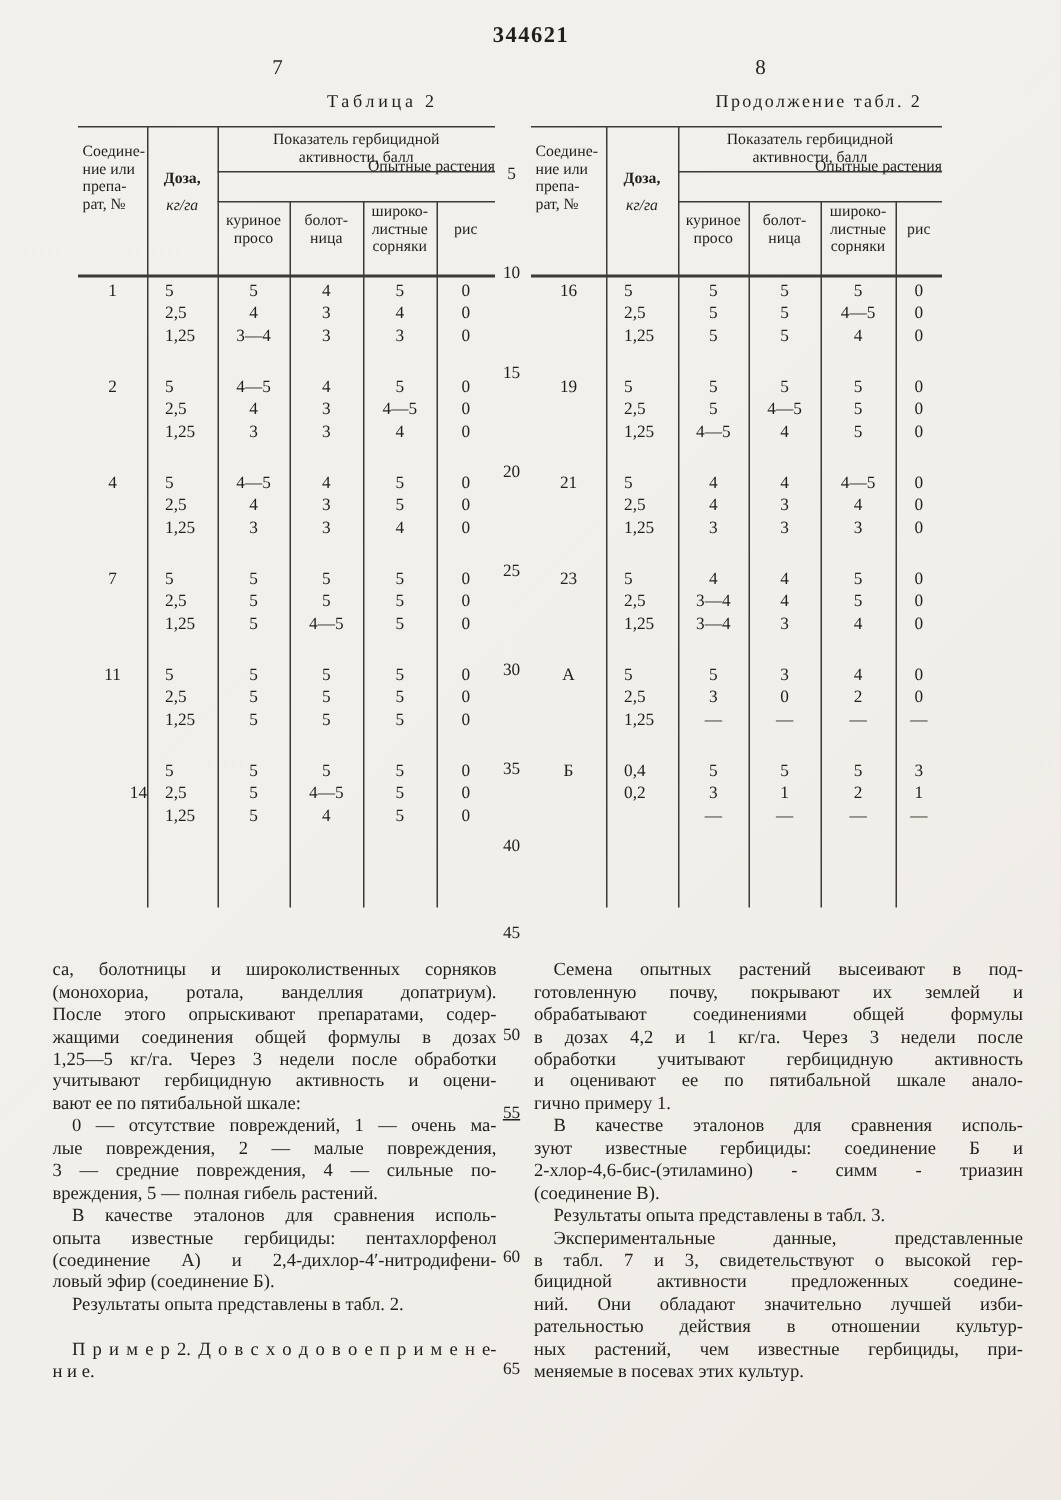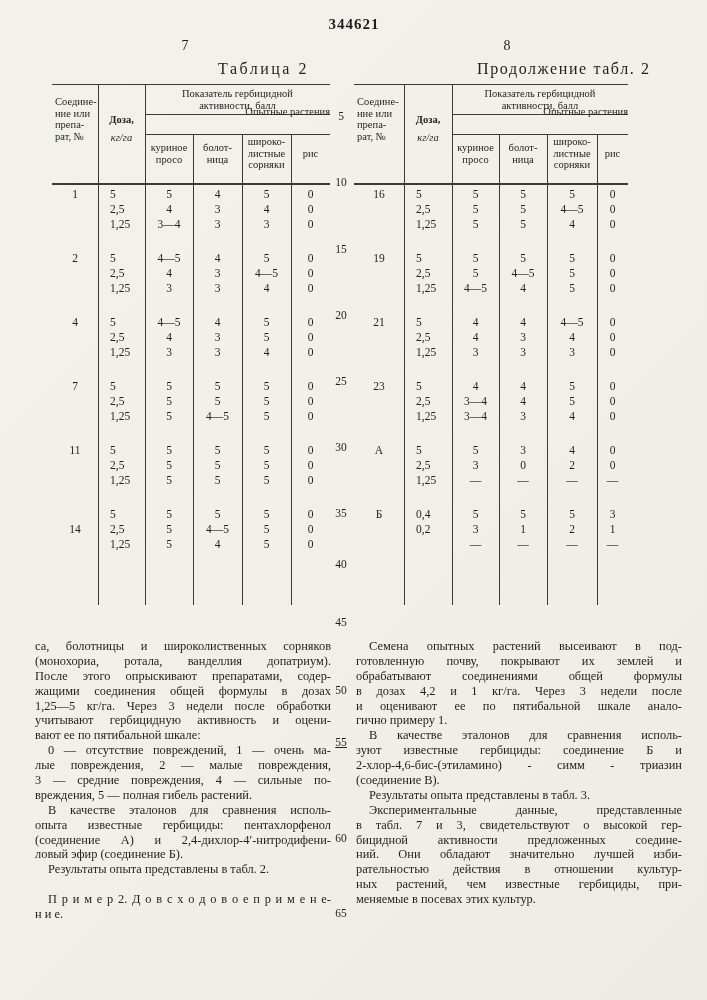--- a/index.html
+++ b/index.html
@@ -13,21 +13,21 @@
   #page{
     position:relative;width:707px;height:1000px;overflow:hidden;
     background:linear-gradient(135deg,#f3f1ec 0%,#f1efe9 55%,#edebe4 100%);
   }
   
   .patentno{position:absolute;top:16px;left:299px;width:110px;text-align:center;
     font-weight:bold;font-size:15px;letter-spacing:1px;}
   .pgno{position:absolute;top:38px;font-size:14px;}
   .pg7{left:170px;width:30px;text-align:center;}
   .pg8{left:492px;width:30px;text-align:center;}
-  .caption{position:absolute;top:60px;font-size:16px;letter-spacing:2.5px;white-space:nowrap;}
+  .caption{position:absolute;top:60px;font-size:12px;letter-spacing:2.5px;white-space:nowrap;}
   .cap-l{left:218px;}
   .cap-r{left:477px;letter-spacing:1.6px;}
   
   .tab{position:absolute;top:84px;height:524px;}
   .ltab{left:52px;width:278px;}
   .rtab{left:354px;width:274px;}
   .rule{position:absolute;background:#3d3a35;}
   .hr{height:1px;left:0;right:0;}
   .hr-top{top:0;}
   .hr-head{top:99px;height:2px;}
@@ -252,21 +252,21 @@
         <div class="tgroup">
           <div class="trow">
             <div class="tcell lab" style="width: 46px;"></div>
             <div class="tcell dose" style="width: 47px;">5</div>
             <div class="tcell val" style="width: 48px;">5</div>
             <div class="tcell val" style="width: 49px;">5</div>
             <div class="tcell val" style="width: 49px;">5</div>
             <div class="tcell val" style="width: 39px;">0</div>
           </div>
           <div class="trow">
-            <div class="tcell lab" style="width: 46px;">14</div>
+            <div class="tcell lab" style="width: 46px; text-align: right;">14</div>
             <div class="tcell dose" style="width: 47px;">2,5</div>
             <div class="tcell val" style="width: 48px;">5</div>
             <div class="tcell val" style="width: 49px;">4—5</div>
             <div class="tcell val" style="width: 49px;">5</div>
             <div class="tcell val" style="width: 39px;">0</div>
           </div>
           <div class="trow">
             <div class="tcell lab" style="width: 46px;"></div>
             <div class="tcell dose" style="width: 47px;">1,25</div>
             <div class="tcell val" style="width: 48px;">5</div>
@@ -500,20 +500,21 @@
       <div class="bline endl ind">Результаты  опыта представлены в табл. 2.</div>
       <div class="bline jst">&nbsp;</div>
       <div class="bline jst ind">П р и м е р  2.  Д о в с х о д о в о е  п р и м е н е-</div>
       <div class="bline endl">н и е.</div>
     </div>
   <div class="bodycol bcol-r">
       <div class="bline jst ind">Семена опытных растений высеивают в под-</div>
       <div class="bline jst">готовленную почву, покрывают их землей  и</div>
       <div class="bline jst">обрабатывают соединениями общей формулы</div>
       <div class="bline jst">в дозах 4,2 и 1 кг/га.  Через 3 недели  после</div>
+      <div class="bline jst">обработки учитывают гербицидную активность</div>
       <div class="bline jst">и оценивают ее по пятибальной шкале анало-</div>
       <div class="bline endl">гично примеру 1.</div>
       <div class="bline jst ind">В качестве эталонов для сравнения исполь-</div>
       <div class="bline jst">зуют известные  гербициды:  соединение Б и</div>
       <div class="bline jst">2-хлор-4,6-бис-(этиламино) - симм - триазин</div>
       <div class="bline endl">(соединение В).</div>
       <div class="bline endl ind">Результаты опыта представлены в табл. 3.</div>
       <div class="bline jst ind">Экспериментальные данные, представленные</div>
       <div class="bline jst">в табл. 7 и 3, свидетельствуют о высокой гер-</div>
       <div class="bline jst">бицидной  активности  предложенных  соедине-</div>

